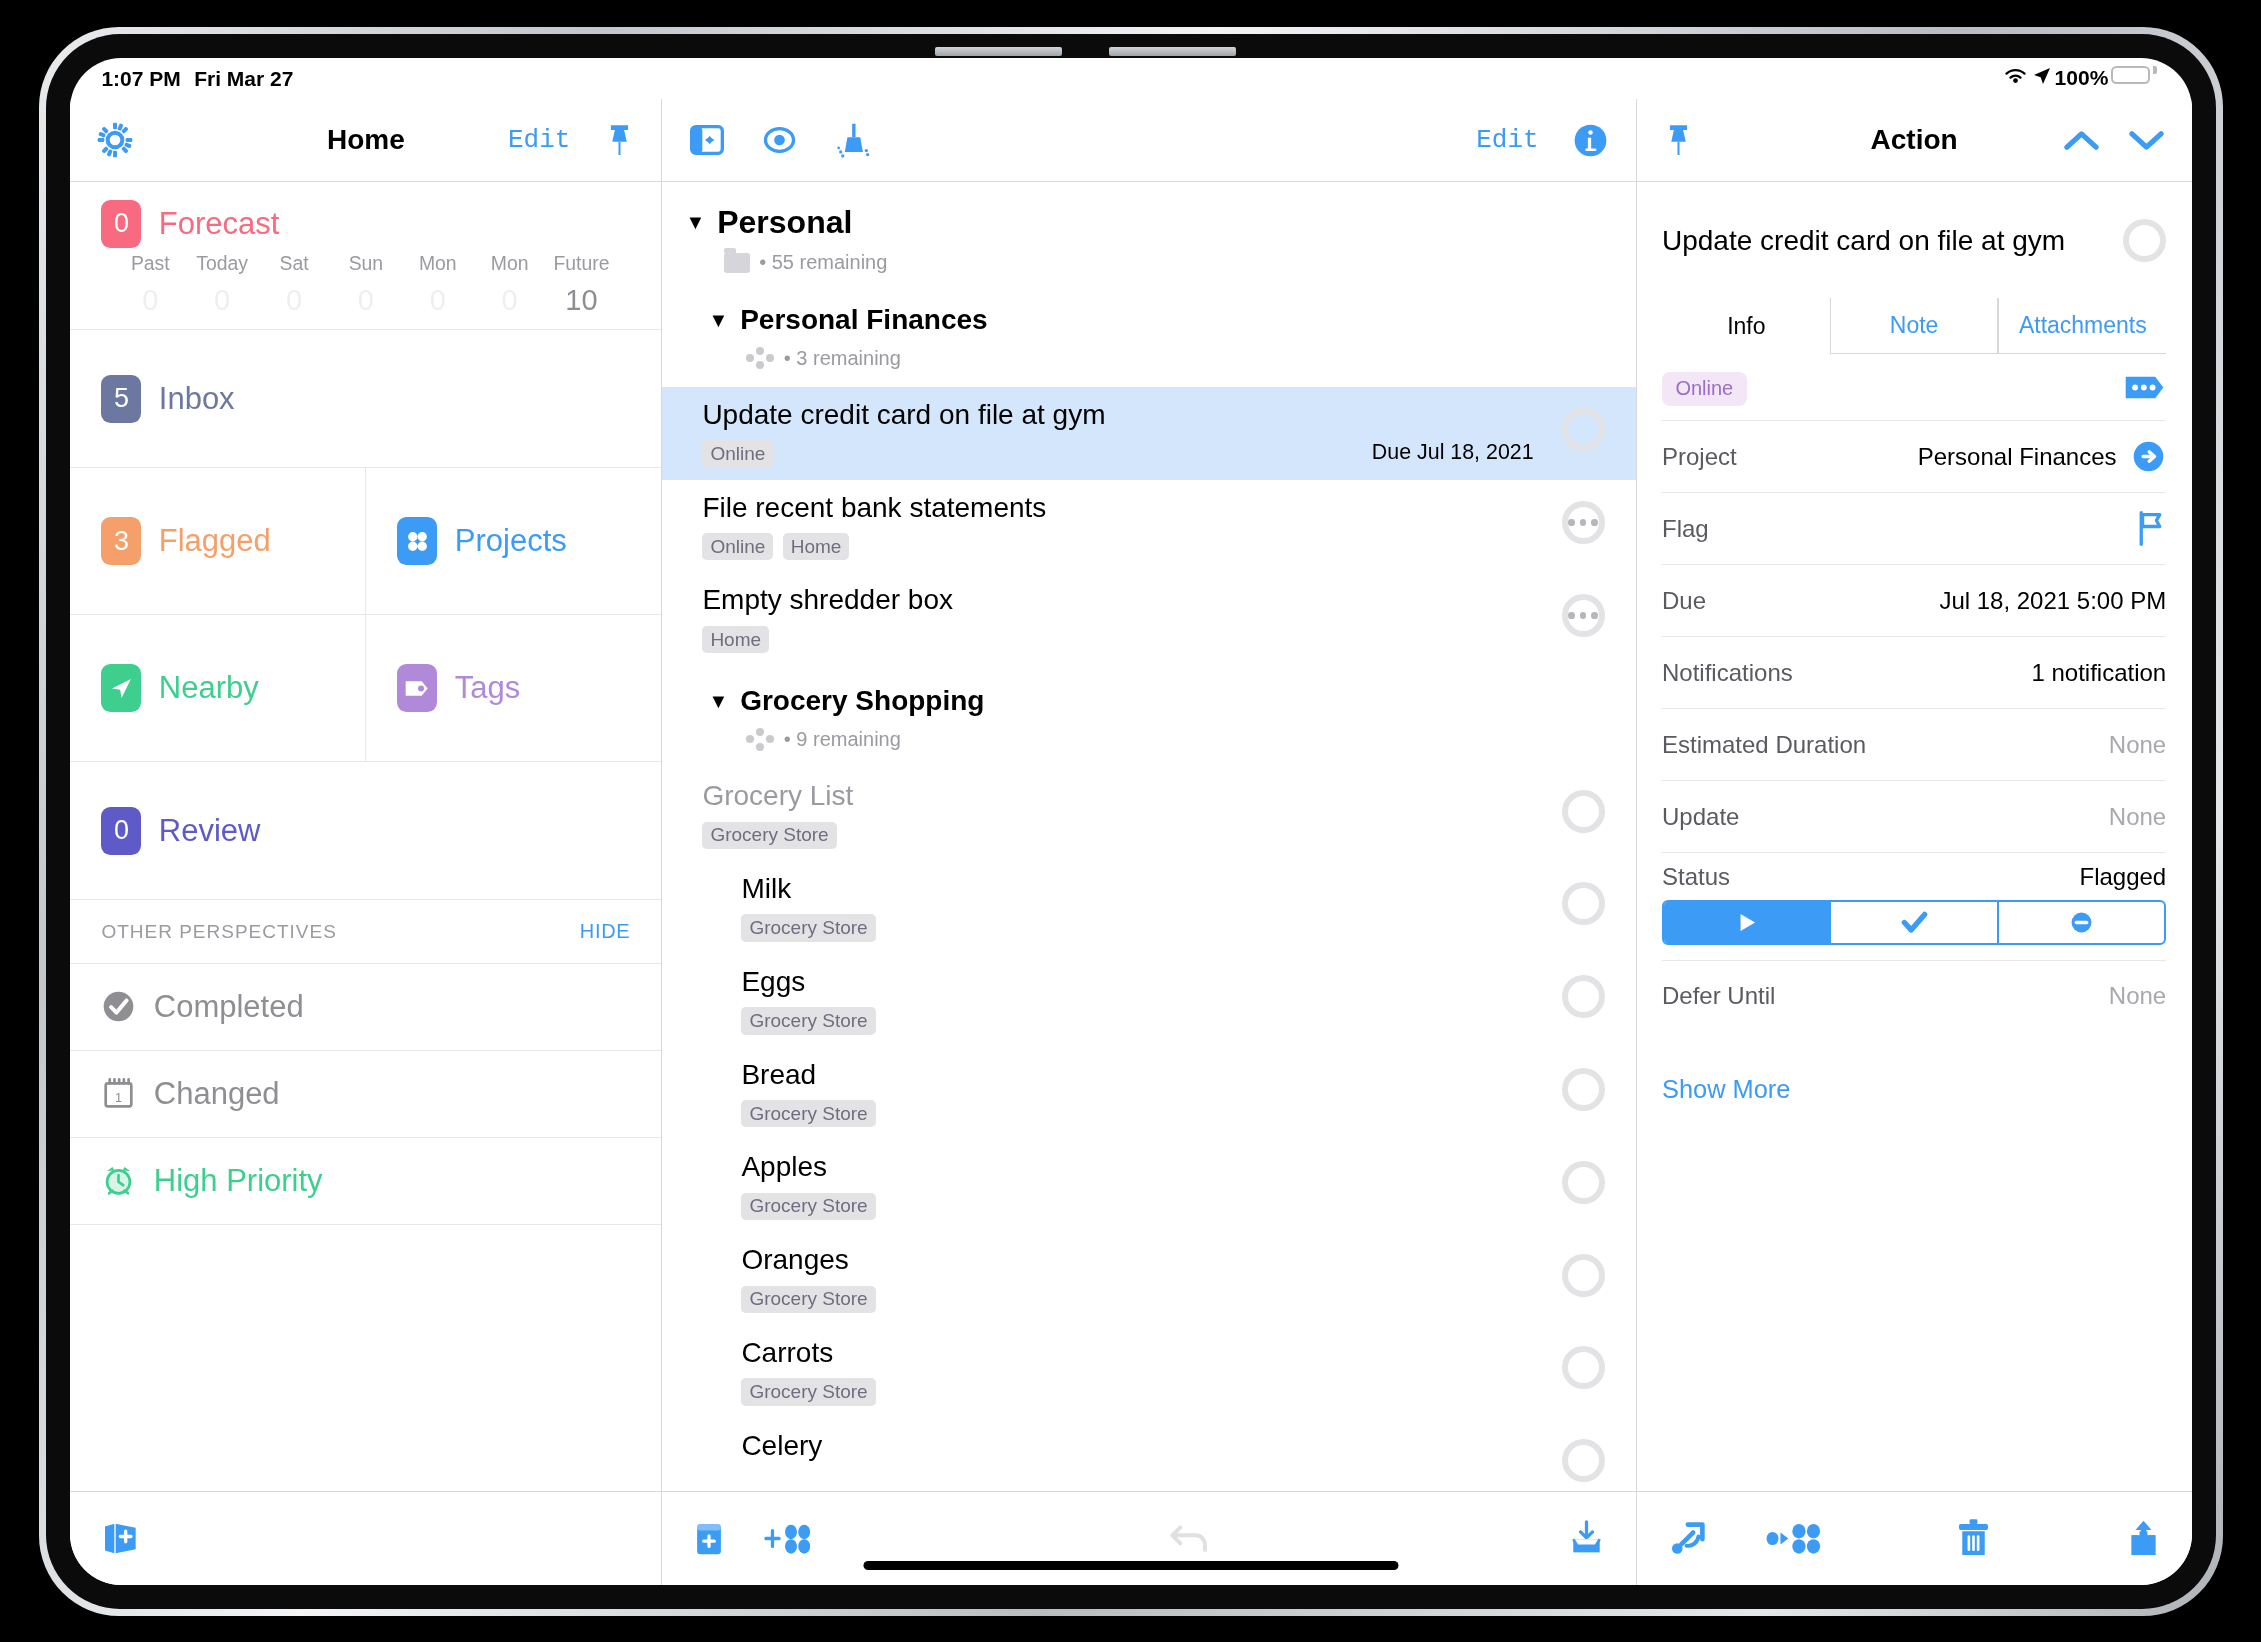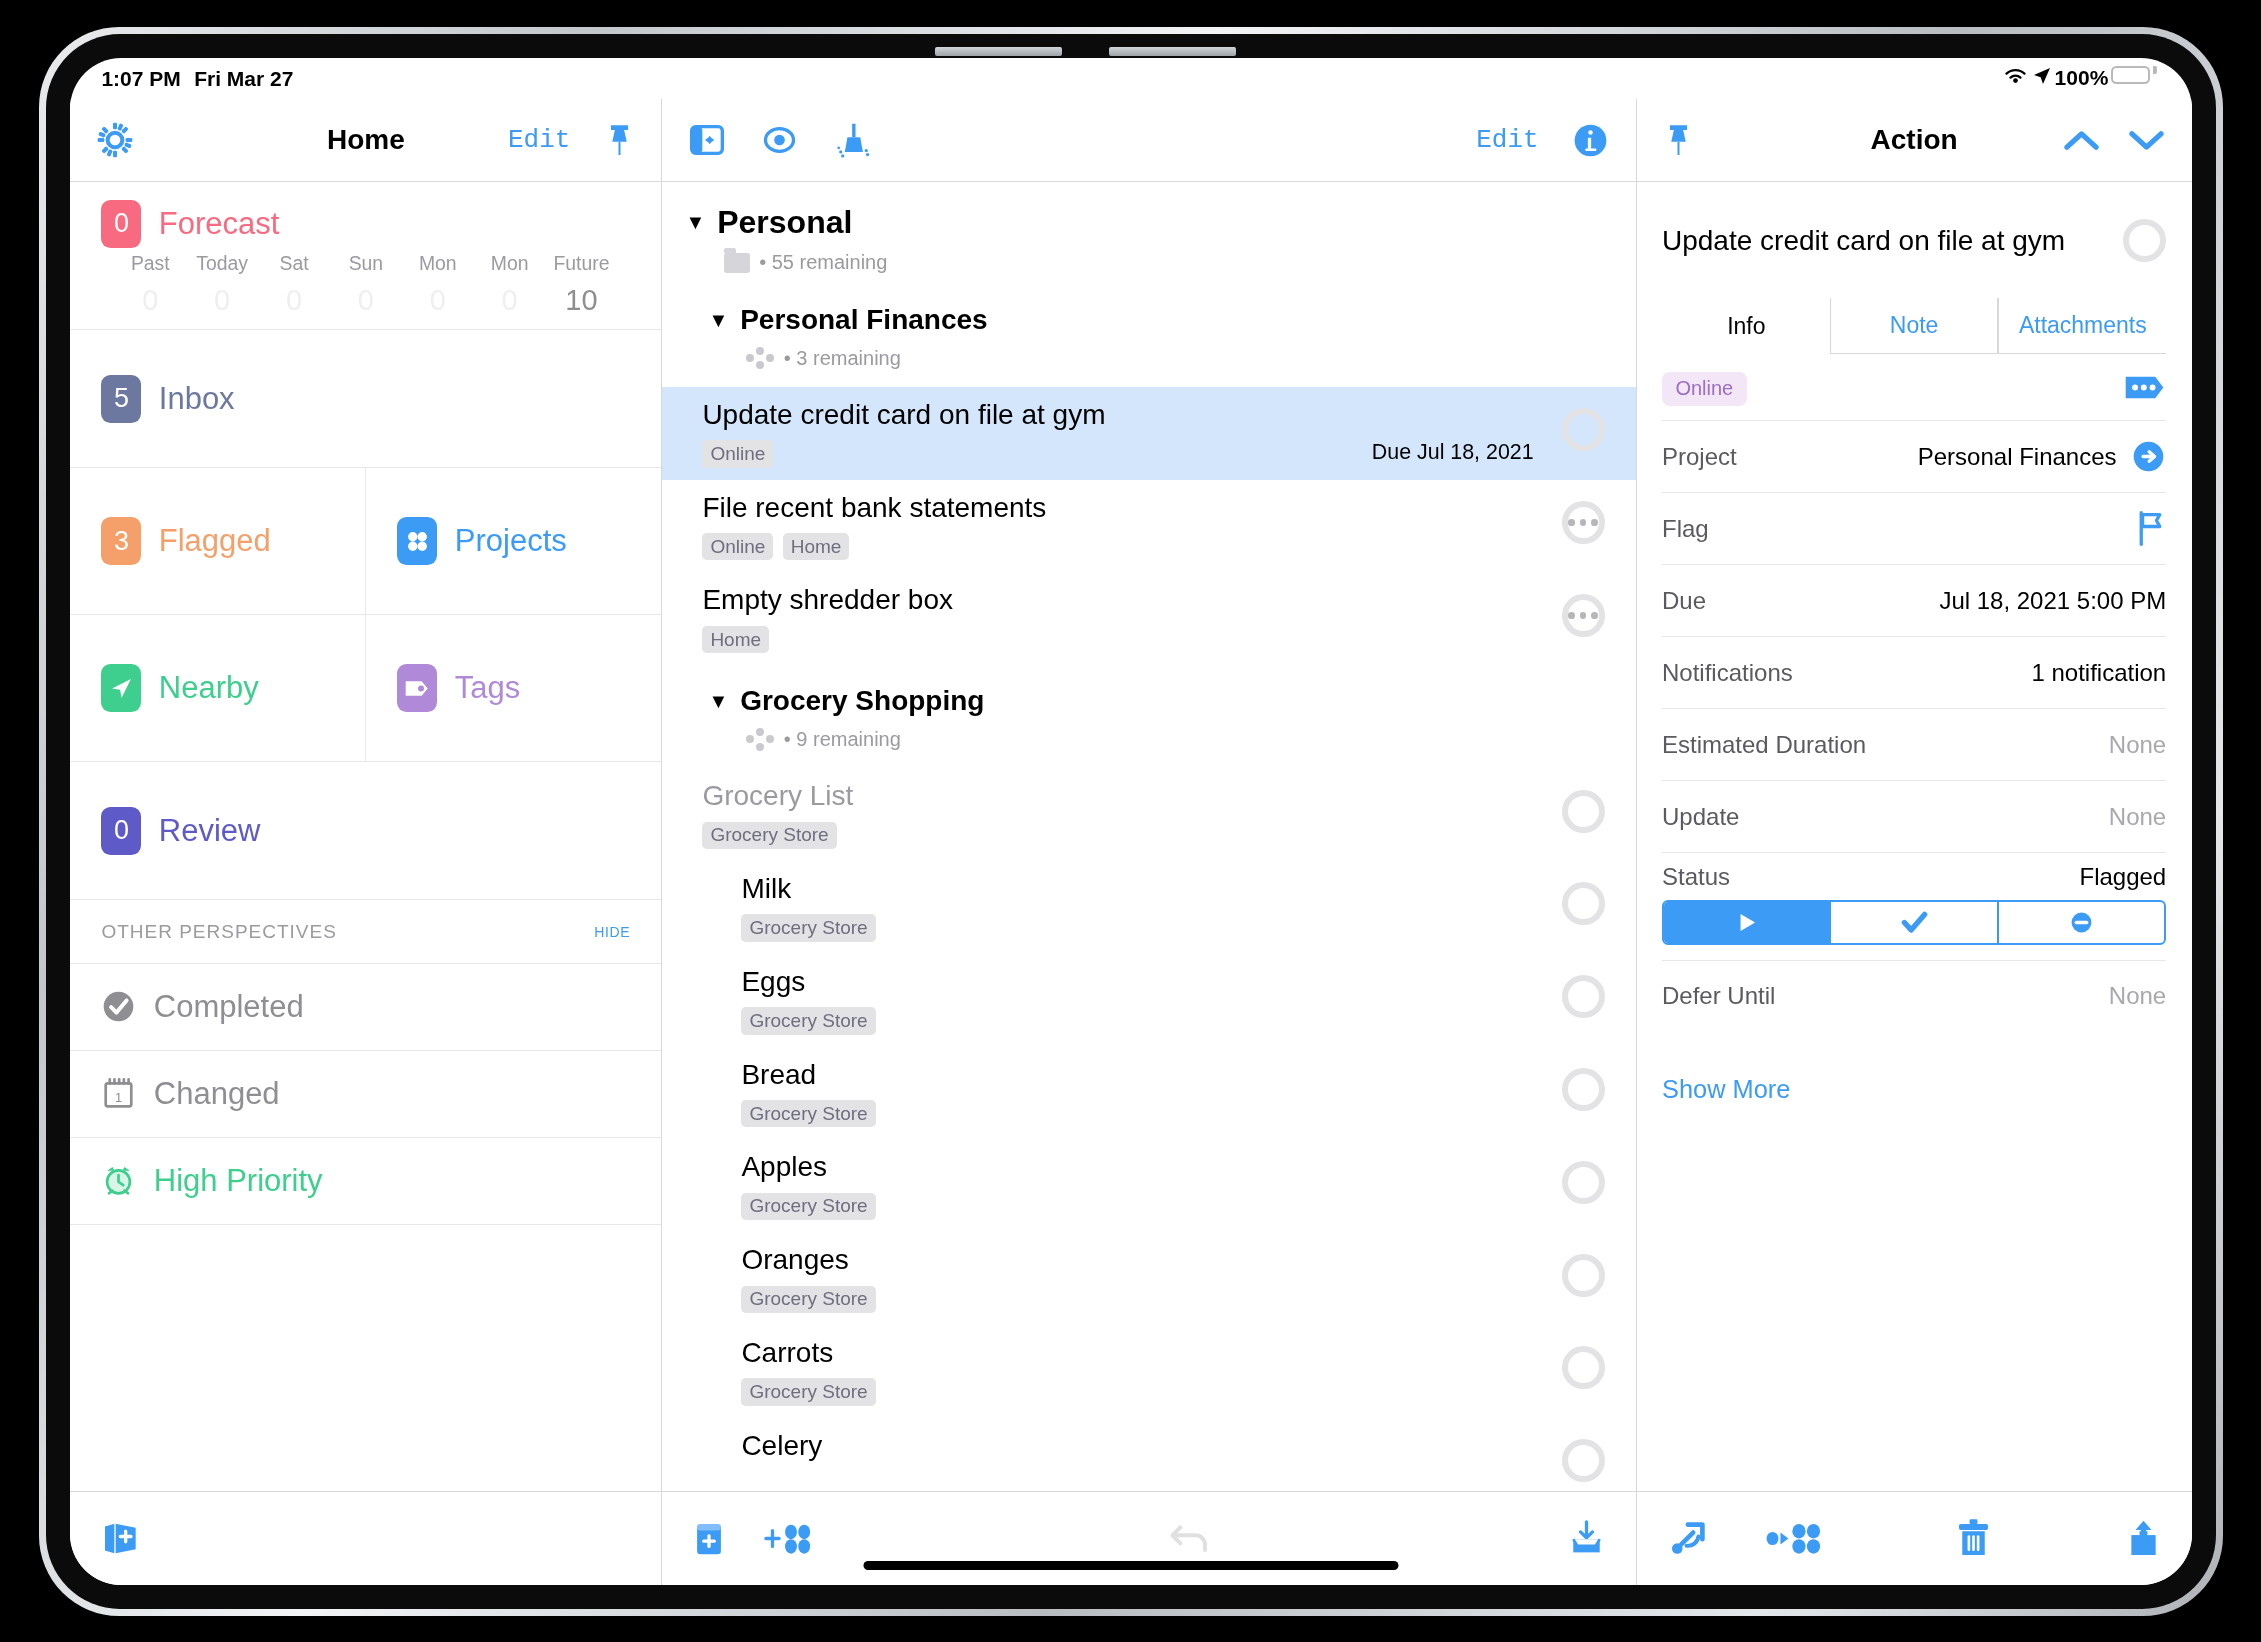--- a/index.html
+++ b/index.html
@@ -110,21 +110,21 @@
 
   .grid-2 { display: flex; border-bottom: 1.3px solid #e7e7ea; }
   .grid-2 .persp-row { flex: 1; border-bottom: none; height: 146px; }
   .grid-2 .persp-row:first-child { border-right: 1.3px solid #e7e7ea; }
 
   .section-head {
     display: flex; align-items: center; height: 64px;
     padding: 0 31px; border-bottom: 1.3px solid #e7e7ea;
   }
   .section-head-title { font-size: 19px; letter-spacing: 1px; color: #9a9aa0; }
-  .section-head-action { margin-left: auto; font-size: 14px; color: #3b9bf5; letter-spacing: 0.7px; cursor: pointer; }
+  .section-head-action { margin-left: auto; font-size: 20px; color: #3b9bf5; letter-spacing: 0.7px; cursor: pointer; }
 
   .op-row {
     display: flex; align-items: center; gap: 17.4px;
     height: 87px; padding: 0 31px;
     border-bottom: 1.3px solid #e7e7ea; cursor: pointer;
   }
   .op-label { font-size: 31px; }
 
   .toolbar {
     height: 94px; flex: 0 0 94px;

